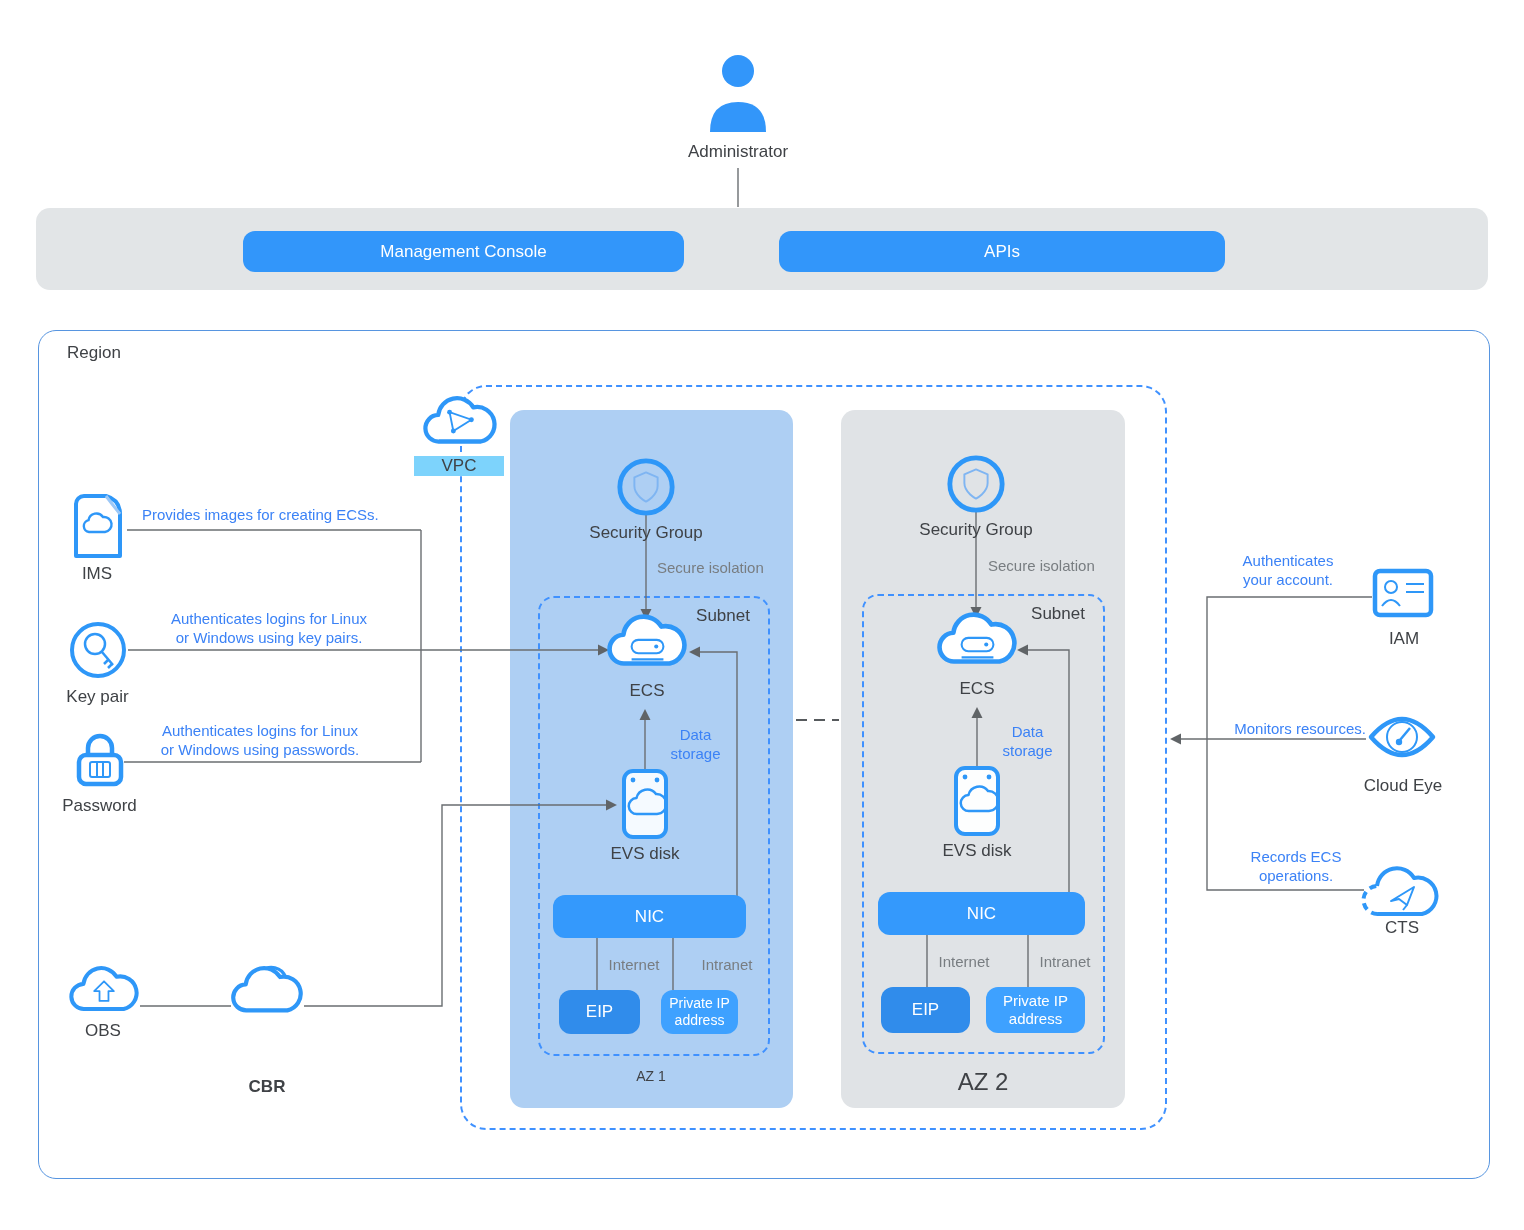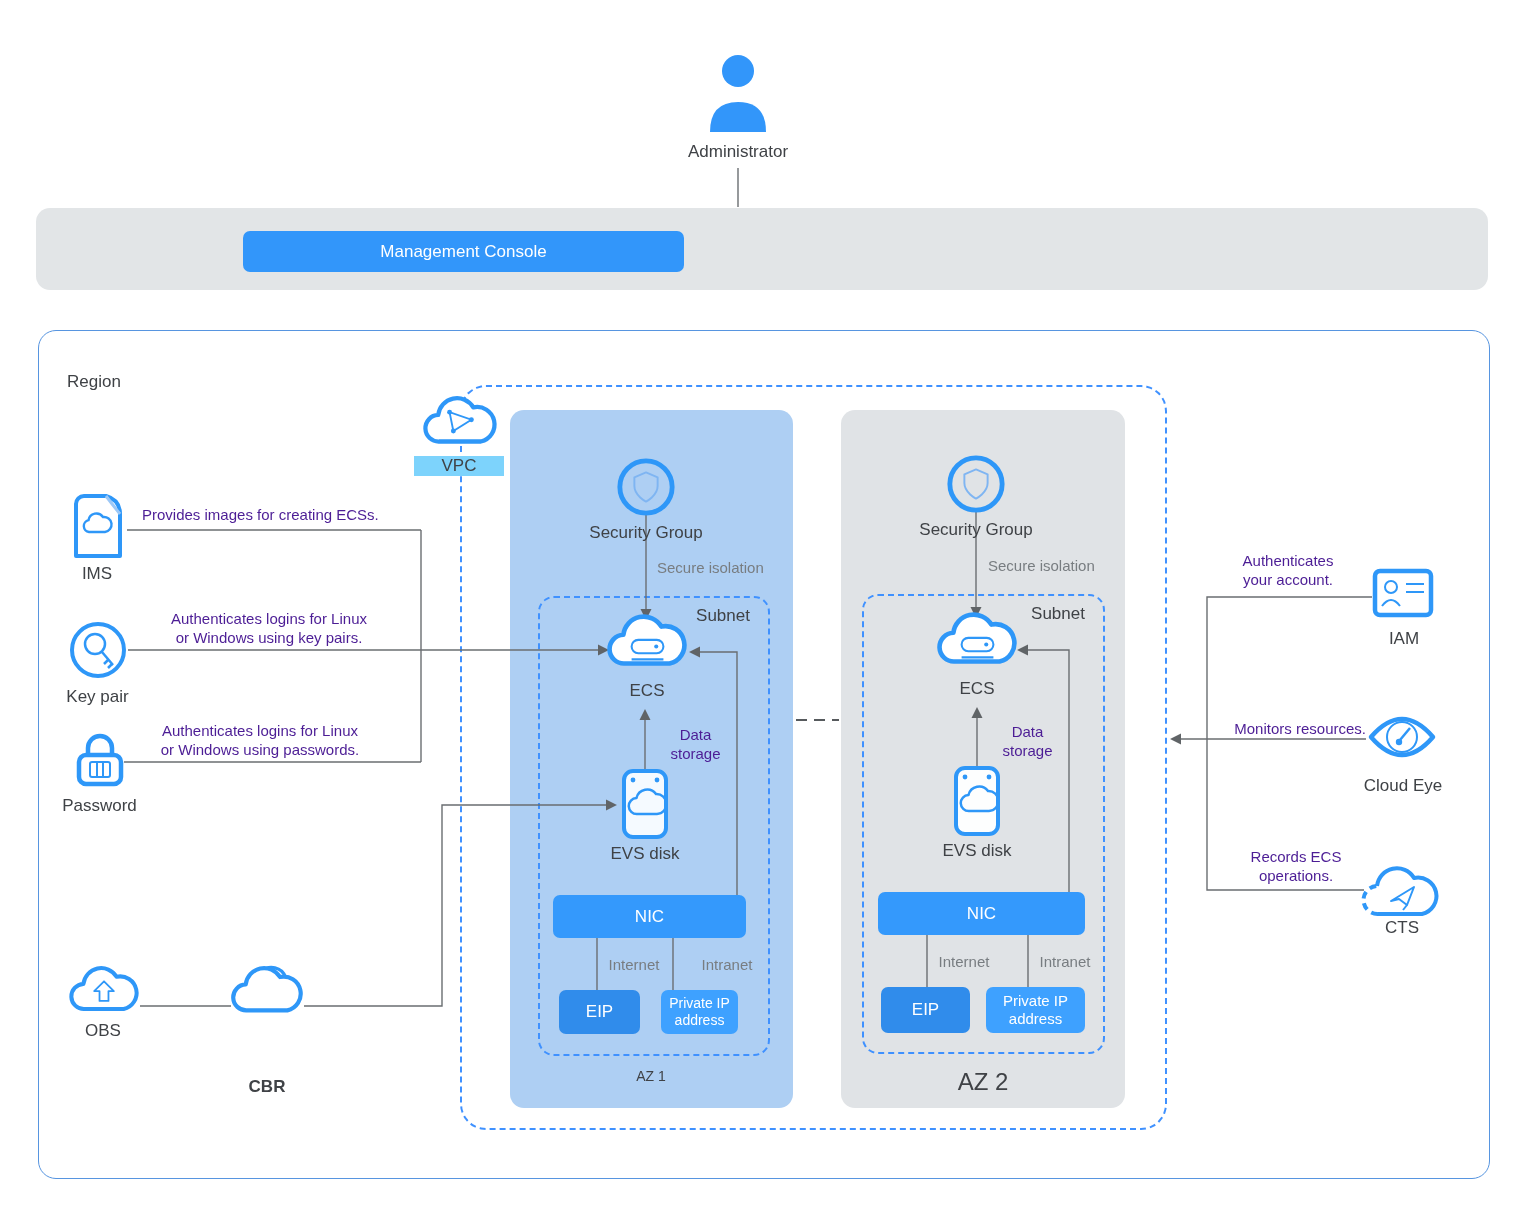--- a/index.html
+++ b/index.html
@@ -1,51 +1,54 @@
 <!DOCTYPE html>
 <html><head>
 <meta charset="utf-8">
 <style>
   html,body{margin:0;padding:0;background:#fff;}
   #canvas{position:relative;width:1524px;height:1230px;background:#fff;overflow:hidden;
           font-family:"Liberation Sans","DejaVu Sans",sans-serif;}
   .abs{position:absolute;}
   .lbl{position:absolute;font-size:17px;color:#3f4246;text-align:center;}
-  .ann{position:absolute;font-size:15px;color:#4c1d95;line-height:19px;}
+  .ann{position:absolute;font-size:15px;color:#3b82f6;line-height:19px;}
   .hint{position:absolute;font-size:15px;color:#787d81;}
-  .pill{position:absolute;border-radius:7px;color:#fff;font-size:17px;
+  .pill{position:absolute;border-radius:12px;color:#fff;font-size:17px;
         display:flex;align-items:center;justify-content:center;text-align:center;line-height:18px;}
   .topbar{position:absolute;left:36px;top:208px;width:1452px;height:82px;background:#e2e5e7;border-radius:14px;}
   .region{position:absolute;left:38px;top:330px;width:1450px;height:847px;border:1px solid #5795e0;border-radius:18px;}
   .vpcbox{position:absolute;left:460px;top:385px;width:707px;height:745px;border:2px dashed #3f91ff;border-radius:26px;box-sizing:border-box;}
   .az{position:absolute;top:410px;height:698px;border-radius:14px;}
   .subnet{position:absolute;border:2px dashed #3f91ff;border-radius:16px;box-sizing:border-box;}
   svg{position:absolute;overflow:visible;}
   #wires{left:0;top:0;pointer-events:none;}
   .wire{stroke:#6a6e71;stroke-width:1.4;fill:none;}
   .wire-dash{stroke:#565a5d;stroke-width:2;fill:none;stroke-dasharray:11 7;}
 </style>
 </head>
 <body>
 
 <div id="canvas">
 
   <div class="topbar"></div>
   <div class="pill" style="left:243px;top:231px;width:441px;height:41px;background:#3296fa;">
       <span>Management Console</span>
     </div>
+  <div class="pill" style="left:779px;top:231px;width:446px;height:41px;background:#3296fa;">
+      <span>APIs</span>
+    </div>
 
   <svg class="abs" style="left:706px;top:52px;" width="64" height="84" viewBox="0 0 64 84">
     <circle cx="32" cy="19" r="16" fill="#3296fa"></circle>
     <path d="M4 80 q0 -30 28 -30 q28 0 28 30 z" fill="#3296fa"></path>
   </svg>
   <div class="lbl" style="left:658px;top:142px;width:160px;">Administrator</div>
 
   <div class="region"></div>
-  <div class="lbl" style="left:67px;top:372px;width:80px;text-align:left;">Region</div>
+  <div class="lbl" style="left:67px;top:343px;width:80px;text-align:left;">Region</div>
 
   <div class="vpcbox"></div>
 
   <div class="az" style="left:510px;width:283px;background:#aecff3;"></div>
   <div class="az" style="left:841px;width:284px;background:#e0e3e6;"></div>
 
   <div class="subnet" style="left:538px;top:596px;width:232px;height:460px;"></div>
   <div class="subnet" style="left:862px;top:594px;width:243px;height:460px;"></div>
   <div class="lbl" style="left:688px;top:606px;width:70px;">Subnet</div>
   <div class="lbl" style="left:1023px;top:604px;width:70px;">Subnet</div>

